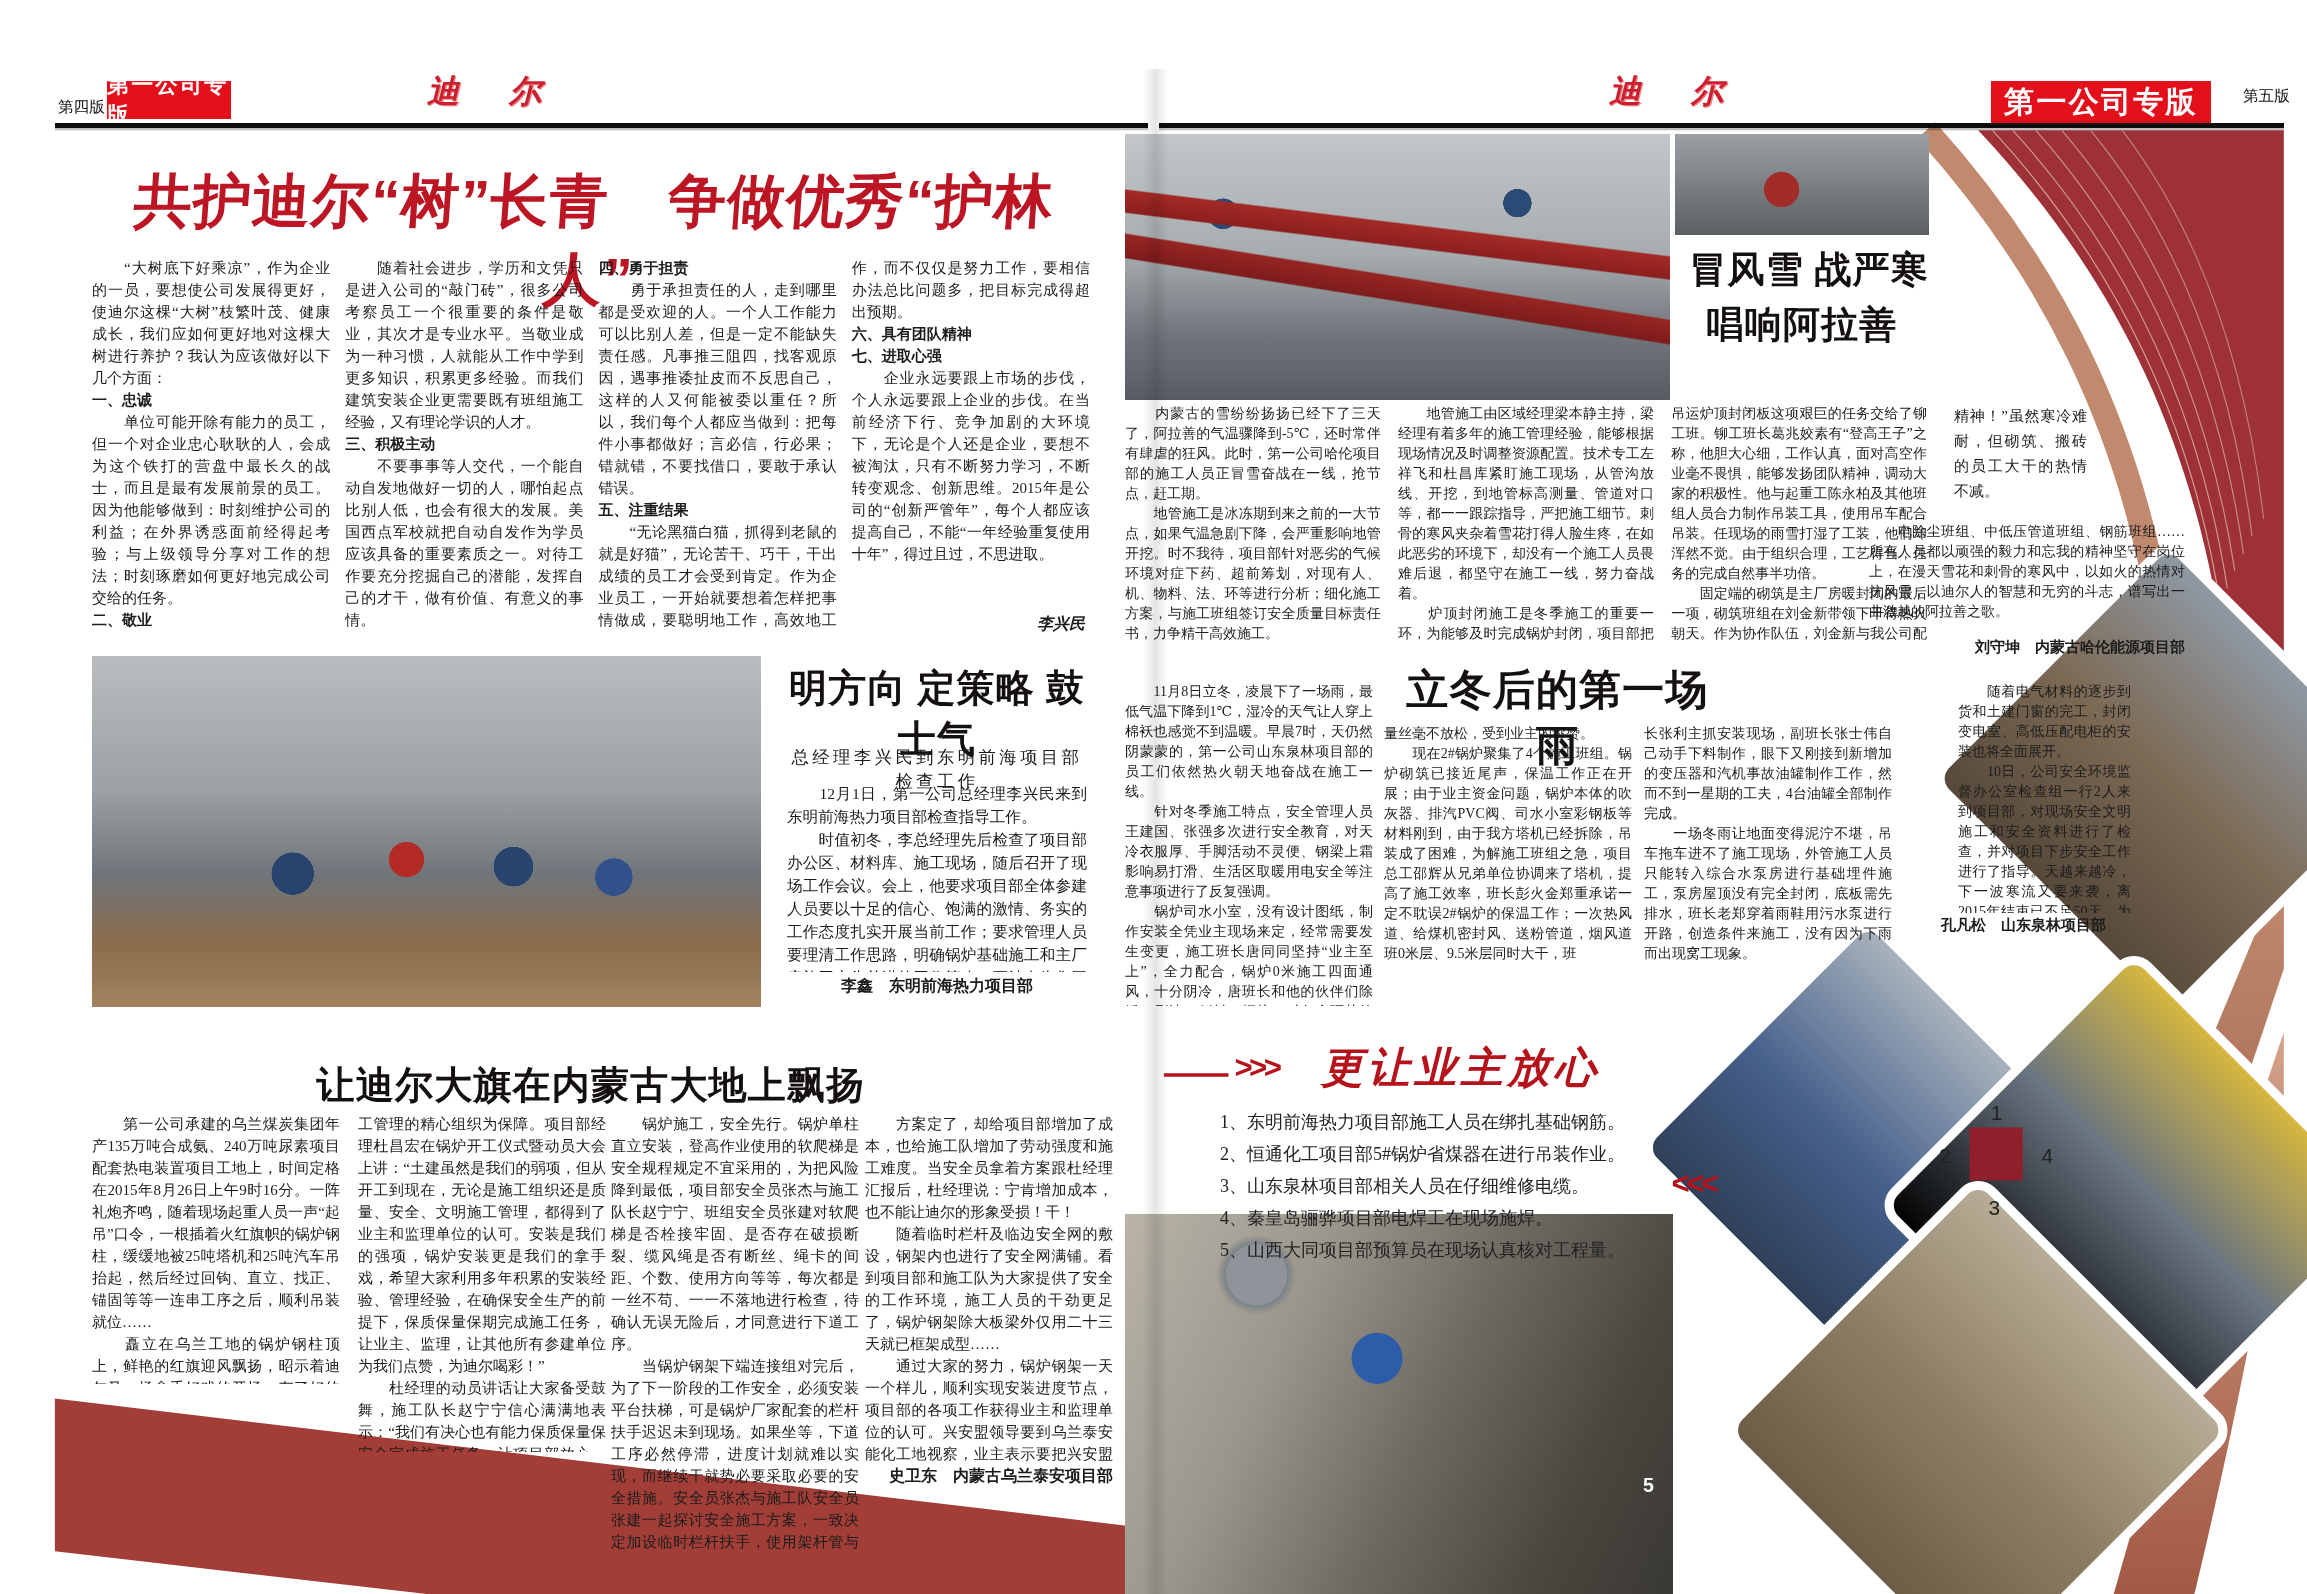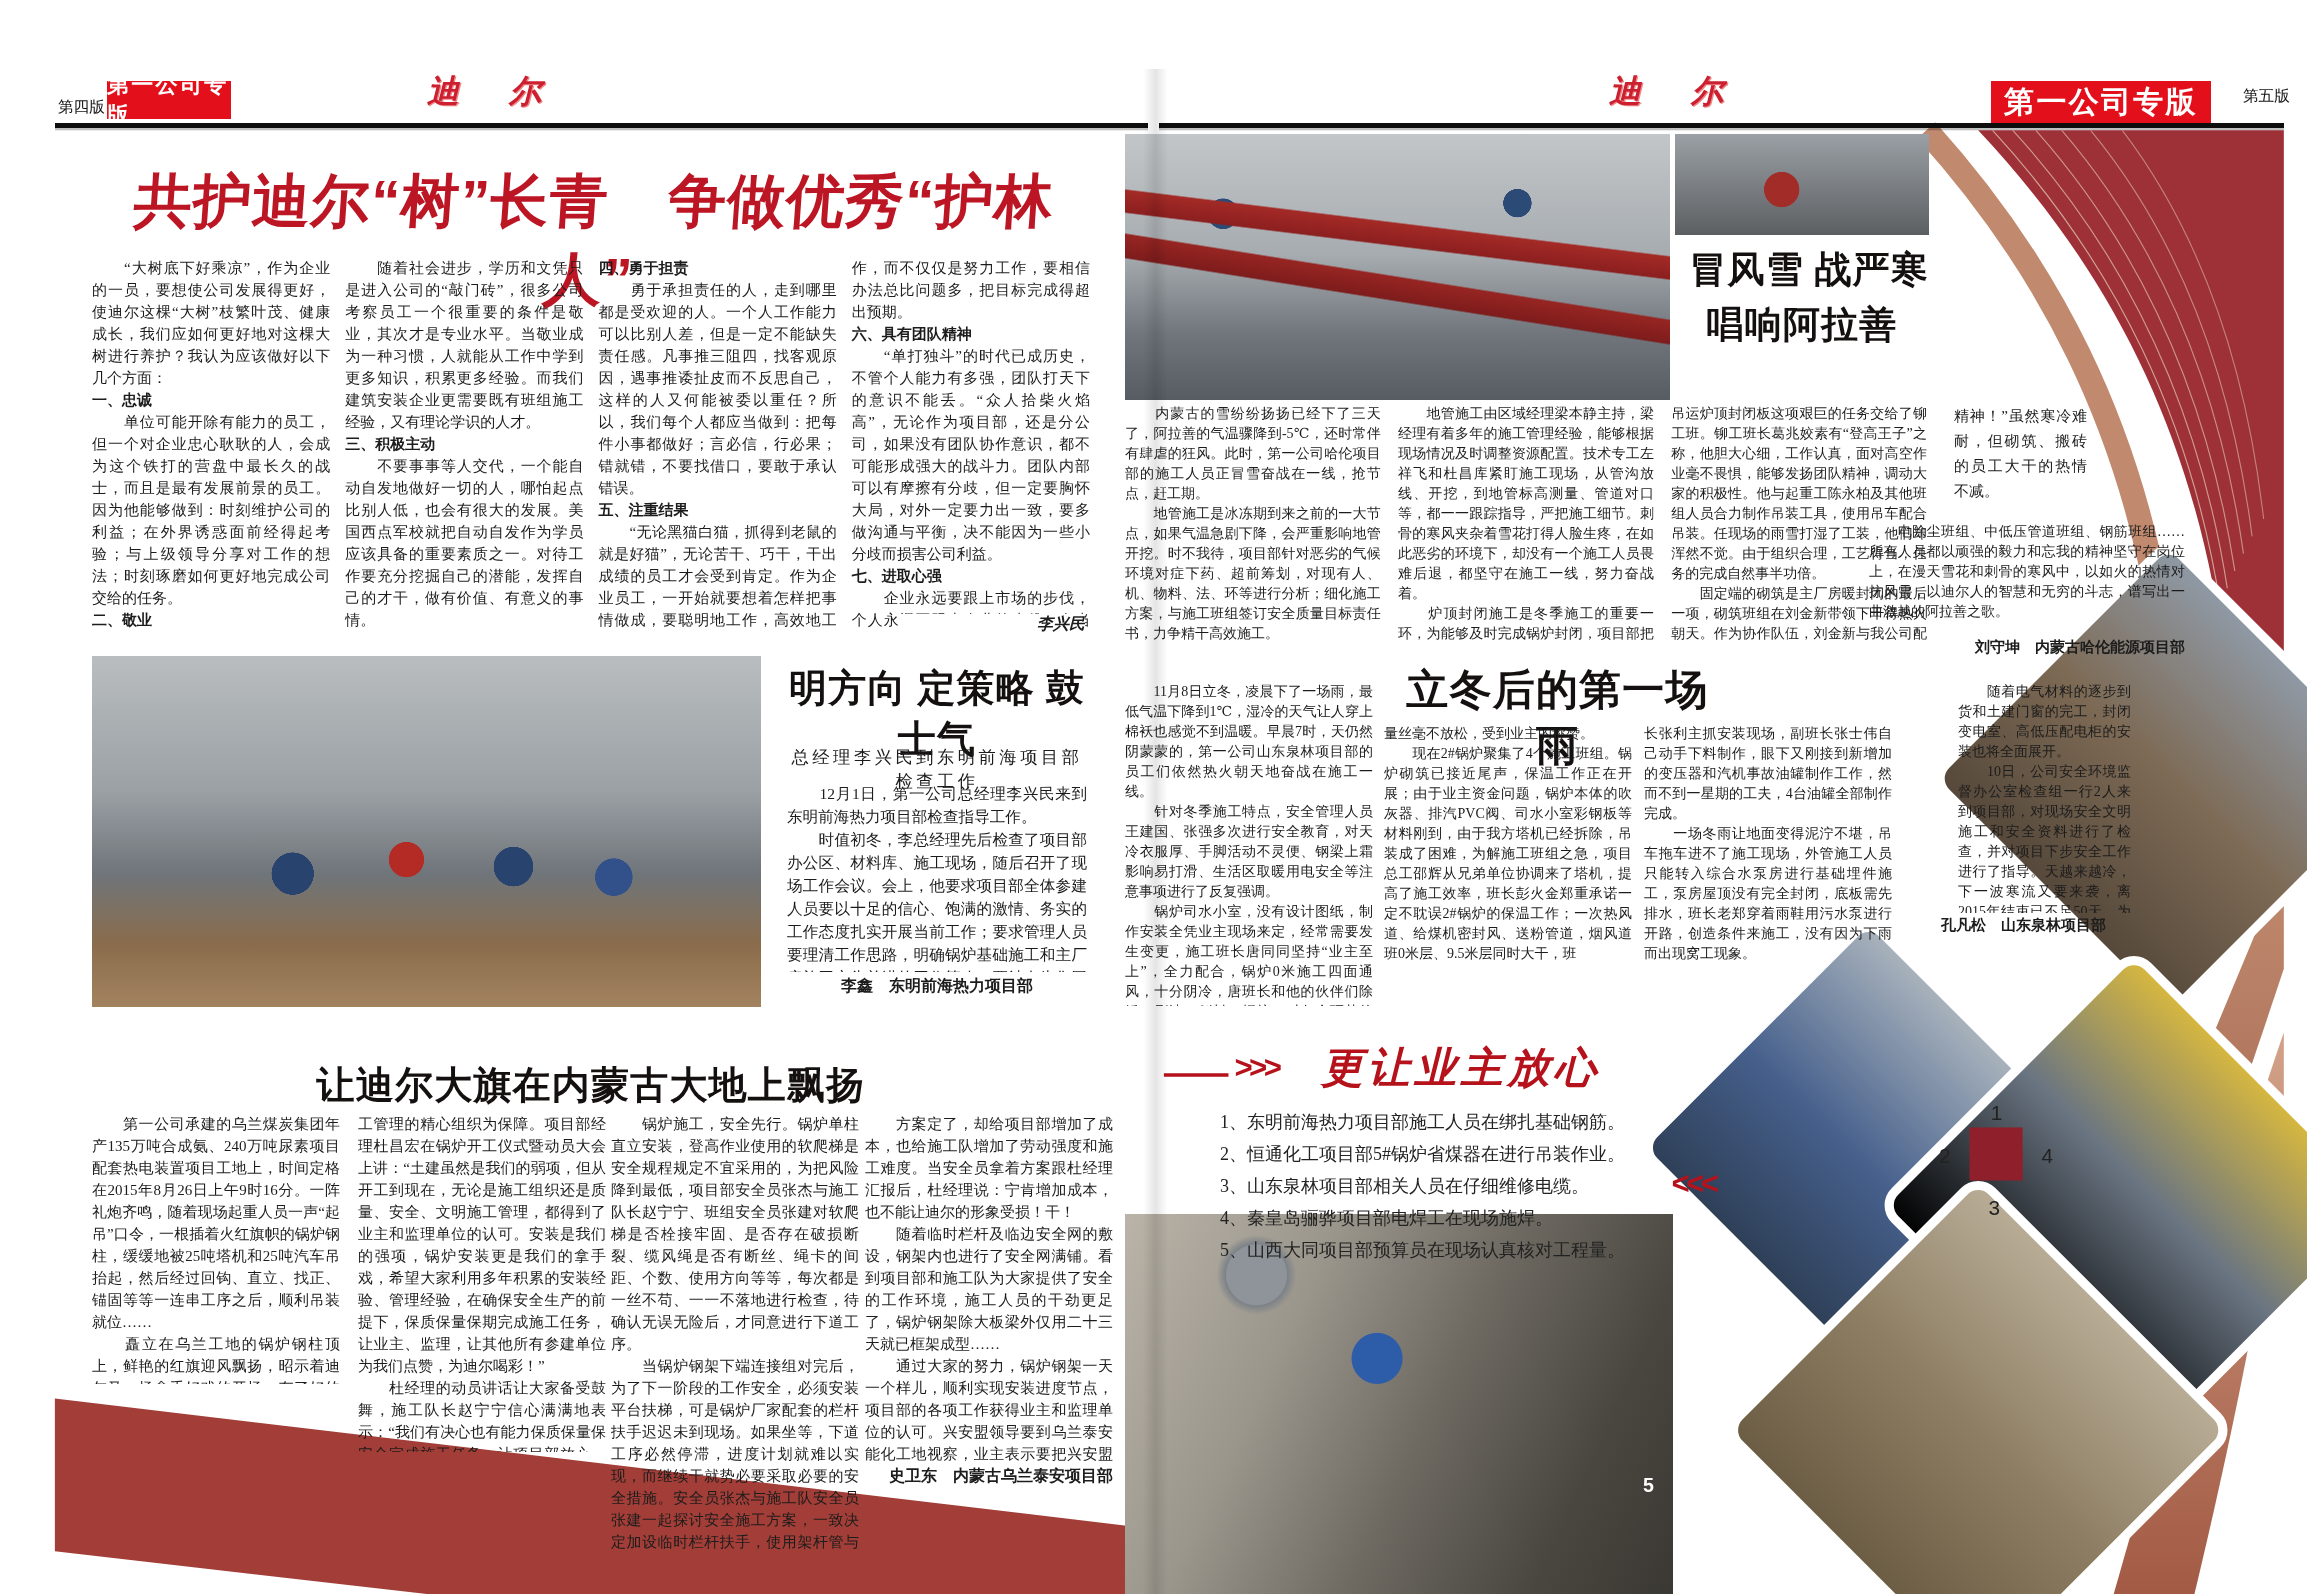--- a/index.html
+++ b/index.html
@@ -84,21 +84,20 @@
       <p>　　单位可能开除有能力的员工，但一个对企业忠心耿耿的人，会成为这个铁打的营盘中最长久的战士，而且是最有发展前景的员工。因为他能够做到：时刻维护公司的利益；在外界诱惑面前经得起考验；与上级领导分享对工作的想法；时刻琢磨如何更好地完成公司交给的任务。</p>
       <p class="subhead">二、敬业</p>
       <p>　　随着社会进步，学历和文凭只是进入公司的“敲门砖”，很多公司考察员工一个很重要的条件是敬业，其次才是专业水平。当敬业成为一种习惯，人就能从工作中学到更多知识，积累更多经验。而我们建筑安装企业更需要既有班组施工经验，又有理论学识的人才。</p>
       <p class="subhead">三、积极主动</p>
       <p>　　不要事事等人交代，一个能自动自发地做好一切的人，哪怕起点比别人低，也会有很大的发展。美国西点军校就把自动自发作为学员应该具备的重要素质之一。对待工作要充分挖掘自己的潜能，发挥自己的才干，做有价值、有意义的事情。</p>
       <p class="subhead">四、勇于担责</p>
       <p>　　勇于承担责任的人，走到哪里都是受欢迎的人。一个人工作能力可以比别人差，但是一定不能缺失责任感。凡事推三阻四，找客观原因，遇事推诿扯皮而不反思自己，这样的人又何能被委以重任？所以，我们每个人都应当做到：把每件小事都做好；言必信，行必果；错就错，不要找借口，要敢于承认错误。</p>
       <p class="subhead">五、注重结果</p>
       <p>　　“无论黑猫白猫，抓得到老鼠的就是好猫”，无论苦干、巧干，干出成绩的员工才会受到肯定。作为企业员工，一开始就要想着怎样把事情做成，要聪明地工作，高效地工作，而不仅仅是努力工作，要相信办法总比问题多，把目标完成得超出预期。</p>
       <p class="subhead">六、具有团队精神</p>
-      <p>　　“单打独斗”的时代已成历史，不管个人能力有多强，团队打天下的意识不能丢。“众人拾柴火焰高”，无论作为项目部，还是分公司，如果没有团队协作意识，都不可能形成强大的战斗力。团队内部可以有摩擦有分歧，但一定要胸怀大局，对外一定要力出一致，要多做沟通与平衡，决不能因为一些小分歧而损害公司利益。</p>
       <p class="subhead">七、进取心强</p>
       <p>　　企业永远要跟上市场的步伐，个人永远要跟上企业的步伐。在当前经济下行、竞争加剧的大环境下，无论是个人还是企业，要想不被淘汰，只有不断努力学习，不断转变观念、创新思维。2015年是公司的“创新严管年”，每个人都应该提高自己，不能“一年经验重复使用十年”，得过且过，不思进取。</p>
     </div>
   <div class="abs byline" style="left:900px;top:614px;width:185px;text-align:right;z-index:3;background:#fff;font-style:italic;">李兴民</div>
 
   <div class="abs photo" style="left:92px;top:656px;width:669px;height:351px;z-index:1;
               background:
                 radial-gradient(circle at 30% 62%, #27436e 0 21px, transparent 21.3px),
                 radial-gradient(circle at 47% 58%, #b32b24 0 17.3px, transparent 18px),
                 radial-gradient(circle at 63% 60%, #27436e 0 19.6px, transparent 20px),

